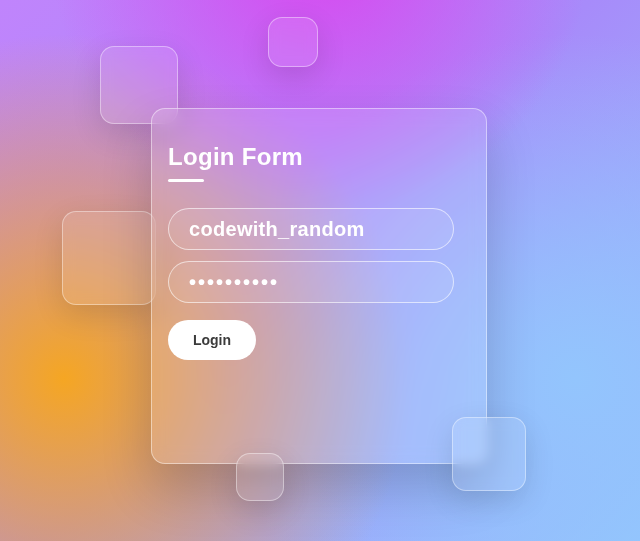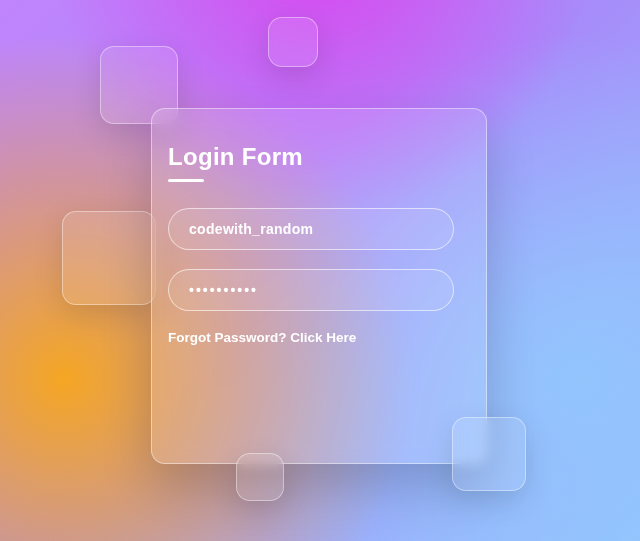--- a/index.html
+++ b/index.html
@@ -70,25 +70,25 @@
   border-radius: 2px;
 }
 
 .field {
   width: 100%;
   height: 42px;
   border-radius: 999px;
   border: 1px solid rgba(255,255,255,0.6);
   background: rgba(255,255,255,0.08);
   color: #ffffff;
-  font-size: 14px;
+  font-size: 20px;
   font-weight: 700;
   padding: 0 20px;
   outline: none;
-  margin-bottom: 19px;
+  margin-bottom: 11px;
   letter-spacing: 0.3px;
 }
 
 .field::placeholder {
   color: rgba(255,255,255,0.9);
   font-weight: 700;
 }
 
 .password-field {
   letter-spacing: 2px;
@@ -127,21 +127,19 @@
 <div class="glass-square sq3"></div>
 
 <div class="login-card">
   <div class="title">Login Form</div>
   <div class="underline"></div>
 
   <input type="text" class="field" value="codewith_random" style="">
 
   <input type="text" class="field password-field" value="••••••••••" style="">
 
+  <button class="login-btn">Login</button>
 
-  <div class="link-row">
-    <span>Forgot Password? </span><span class="action">Click Here</span>
-  </div>
 
 </div>
 
 <div class="glass-square sq4"></div>
 <div class="glass-square sq5"></div>
 
 </body></html>

